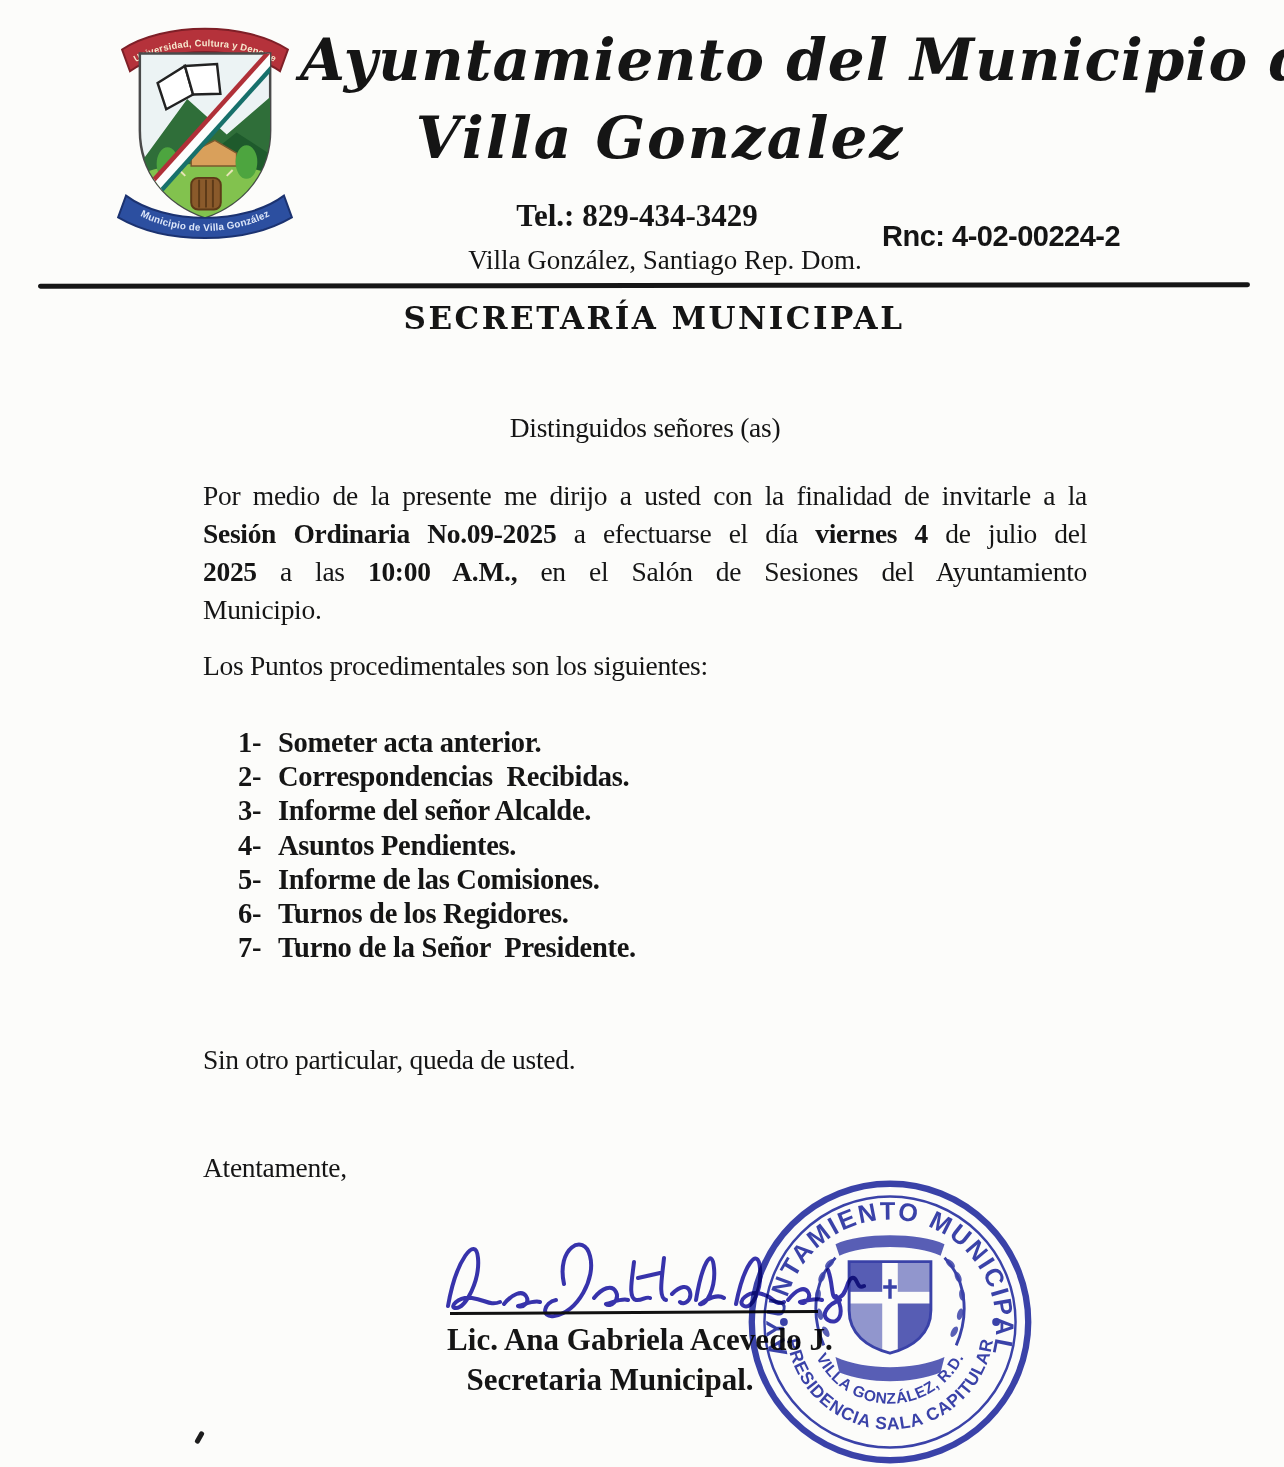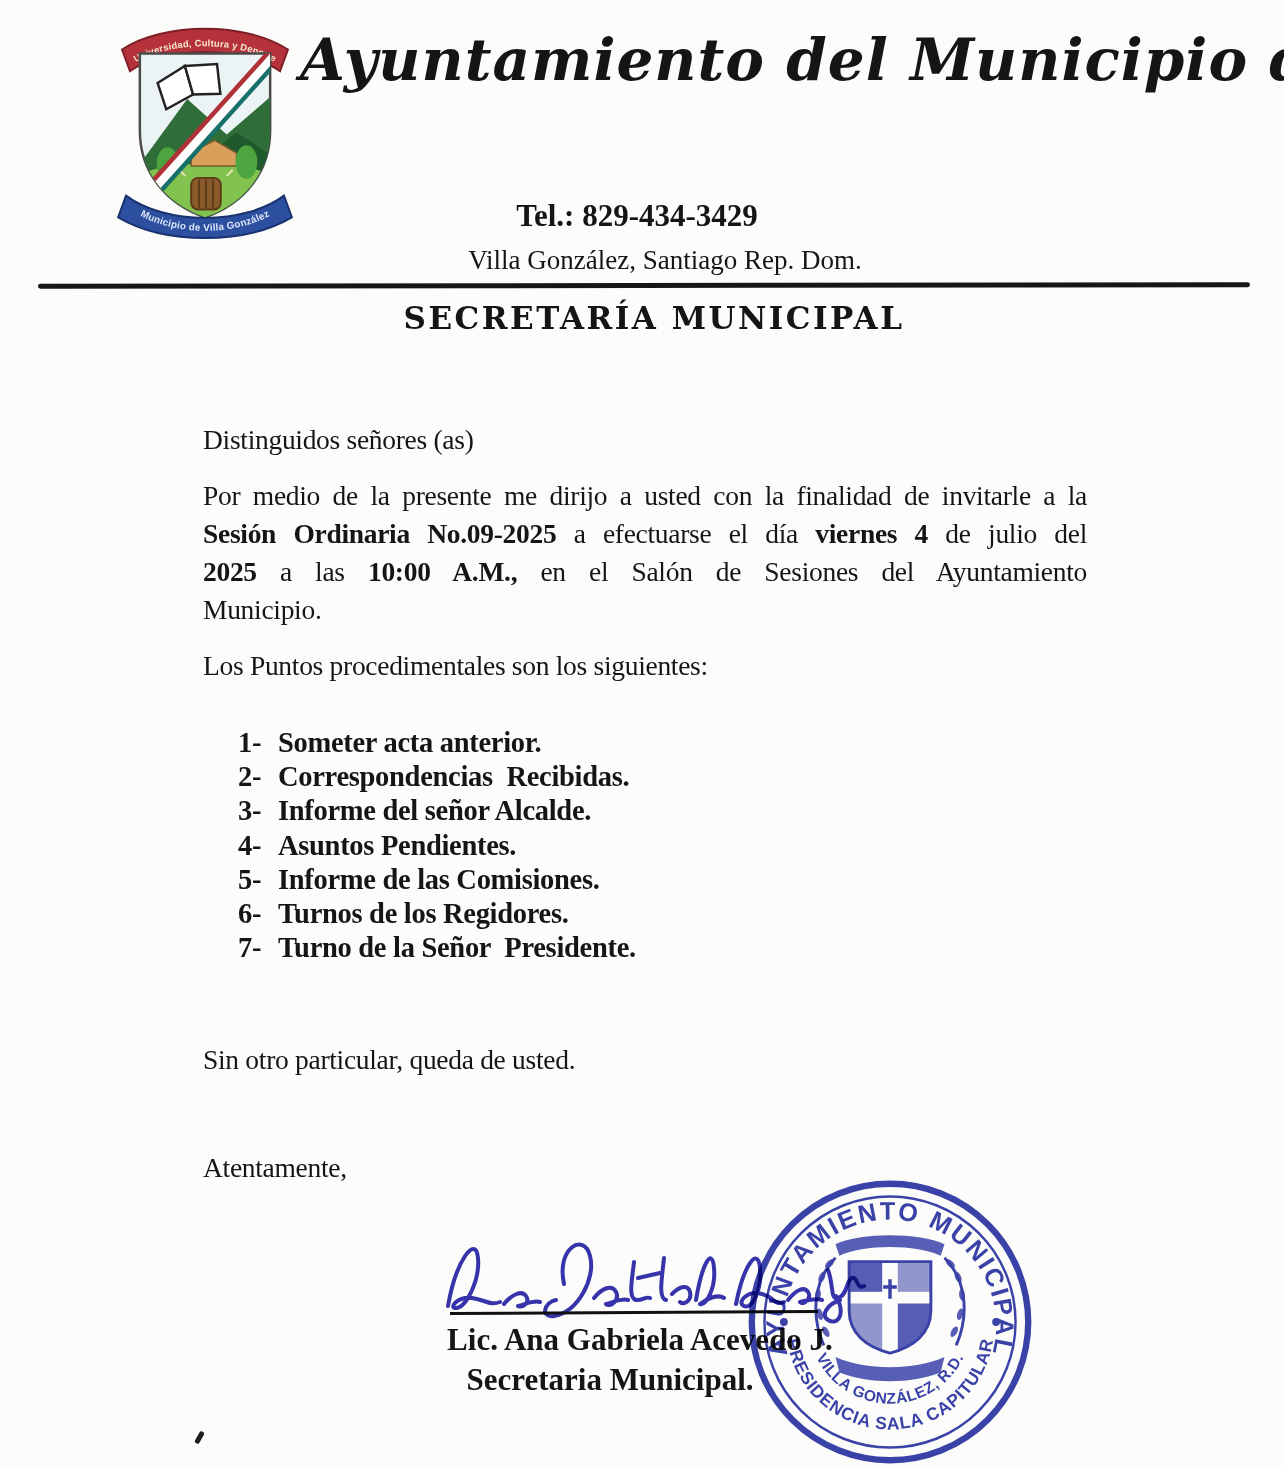--- a/index.html
+++ b/index.html
@@ -25,21 +25,21 @@
   .contact-addr{position:absolute;left:395px;top:217px;width:540px;text-align:center;
     font-size:27px;font-weight:400;margin-top:28px;}
   .rnc{position:absolute;left:882px;top:220px;width:280px;
     font-family:"Liberation Sans",sans-serif;font-weight:700;font-size:29px;letter-spacing:-.5px;}
   .divider{position:absolute;left:38px;top:283px;width:1212px;height:5px;
     background:#161616;border-radius:3px;transform:rotate(-.08deg);}
   .dept-title{position:absolute;left:0;top:300px;width:1284px;text-align:center;
     font-family:"DejaVu Serif",serif;font-weight:700;font-size:31px;letter-spacing:2.5px;padding-left:12px;}
   
   .bodytext{position:absolute;left:203px;width:884px;font-size:27.5px;letter-spacing:-.3px;}
-  .salutation{top:424px;}
+  .salutation{top:412px;text-align:center;}
   .intro{top:477px;}
   .intro .para-line{line-height:38px;text-align:justify;}
   .intro .para-line.justify-last{text-align-last:justify;}
   .agenda-intro{top:650px;}
   .agenda-list{position:absolute;left:238px;top:726px;width:760px;}
   .agenda-item{display:flex;line-height:34.2px;font-weight:700;font-size:28.5px;letter-spacing:-.3px;}
   .agenda-num{width:40px;flex:0 0 40px;}
   .agenda-text{white-space:pre-wrap;}
   .closing{top:1044px;}
   .valediction{top:1152px;font-weight:400;}
@@ -102,22 +102,24 @@
     <g>
       <path d="M20,184 C60,214 140,214 180,184 L188,206 C140,234 60,234 12,206 Z" fill="#2c4fa0" stroke="#1b3270" stroke-width="2"></path>
       <path id="crestBotArc" d="M28,201 C70,226 130,226 172,201" fill="none"></path>
       <text font-size="10" font-weight="bold" fill="#dbe5f8" letter-spacing=".2" font-family="Liberation Sans, sans-serif">
         <textPath href="#crestBotArc" startOffset="50%" text-anchor="middle">Municipio de Villa González</textPath>
       </text>
     </g>
   </svg>
 
   <div class="org-line1">Ayuntamiento del Municipio de</div>
+  <div class="org-line2">Villa Gonzalez</div>
   <div class="contact-tel">Tel.: 829-434-3429</div>
   <div class="contact-addr">Villa González, Santiago Rep. Dom.</div>
+  <div class="rnc">Rnc: 4-02-00224-2</div>
   <div class="divider"></div>
   <div class="dept-title">SECRETARÍA MUNICIPAL</div>
 
   <div class="bodytext salutation">Distinguidos señores (as)</div>
 
   <div class="bodytext intro">
       <div class="para-line justify-last"><span>Por medio de la presente me dirijo a usted con la finalidad de invitarle a la</span></div>
       <div class="para-line justify-last"><b>Sesión Ordinaria No.09-2025</b><span> a efectuarse el día </span><b>viernes 4</b><span> de julio del</span></div>
       <div class="para-line justify-last"><b>2025</b><span> a las </span><b>10:00 A.M.,</b><span> en el Salón de Sesiones del Ayuntamiento</span></div>
       <div class="para-line"><span>Municipio.</span></div>

